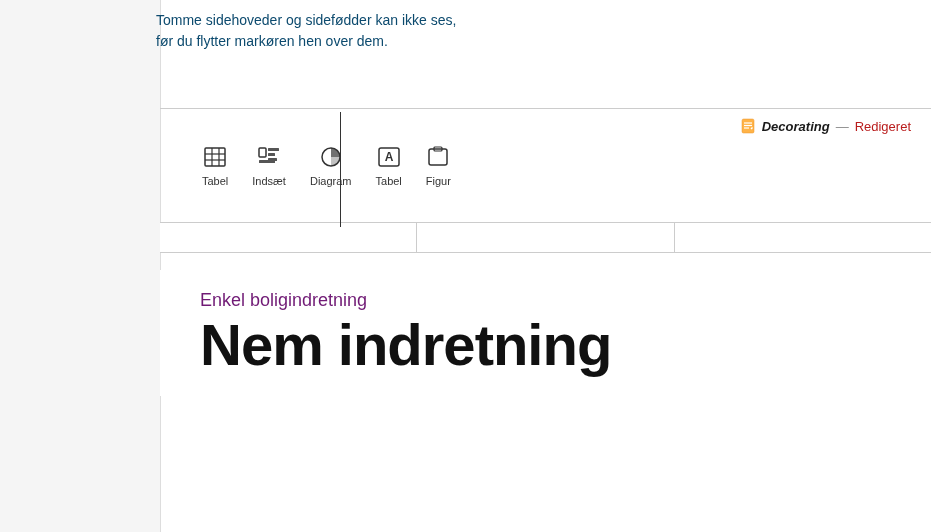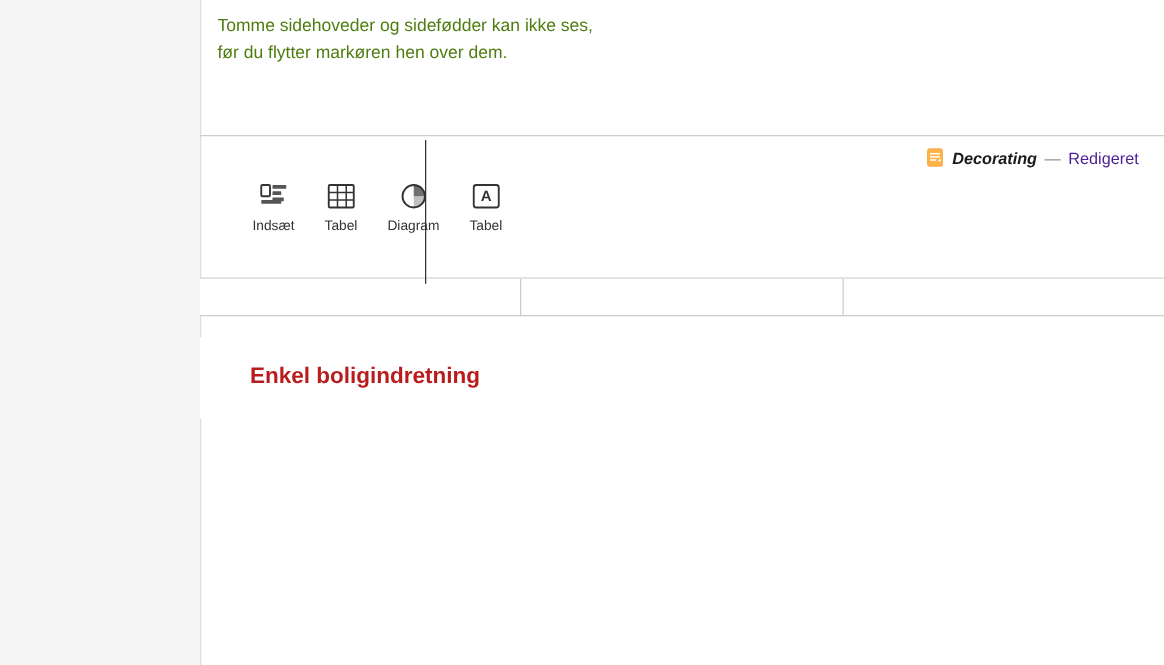--- a/index.html
+++ b/index.html
@@ -18,24 +18,24 @@
       background: #f5f5f5;
       display: flex;
       flex-direction: column;
       position: relative;
     }
 
     
     .tooltip-area {
       position: absolute;
       top: 10px;
-      left: 174px;
+      left: 156px;
       width: 320px;
       font-size: 14px;
-      color: #4d7c0f;
+      color: #0c4a6e;
       line-height: 1.5;
       z-index: 10;
     }
 
     
     .document-area {
       position: absolute;
       top: 0;
       left: 160px;
       right: 0;
@@ -89,21 +89,21 @@
       font-size: 13px;
       font-style: italic;
     }
 
     .doc-separator {
       color: #888;
       font-size: 13px;
     }
 
     .doc-status {
-      color: #4c1d95;
+      color: #b91c1c;
       font-size: 13px;
     }
 
     
     .toolbar-icons {
       position: absolute;
       top: 142px;
       left: 190px;
       display: flex;
       align-items: center;
@@ -166,22 +166,22 @@
       position: absolute;
       top: 270px;
       left: 160px;
       right: 0;
       padding: 20px 40px;
       background: white;
     }
 
     .subtitle-text {
       font-size: 18px;
-      font-weight: 700;
-      color: #b91c1c;
+      font-weight: 400;
+      color: #701a75;
       margin-bottom: 4px;
     }
 
     .main-title {
       font-size: 58px;
       font-weight: 900;
       color: #111;
       line-height: 1.05;
       letter-spacing: -1px;
     }
@@ -227,74 +227,84 @@
     <span class="doc-title">Decorating</span>
     <span class="doc-separator">—</span>
     <span class="doc-status">Redigeret</span>
   </div>
 
   <div class="toolbar-icons">
 
     <div class="toolbar-item">
       <span class="icon">
         <svg width="24" height="22" viewBox="0 0 24 22">
+          <rect x="2" y="2" width="20" height="18" rx="1" fill="none" stroke="#333" stroke-width="1.5"></rect>
+          <line x1="9" y1="2" x2="9" y2="20" stroke="#333" stroke-width="1.2"></line>
+          <line x1="16" y1="2" x2="16" y2="20" stroke="#333" stroke-width="1.2"></line>
+          <line x1="2" y1="8" x2="22" y2="8" stroke="#333" stroke-width="1.2"></line>
+          <line x1="2" y1="14" x2="22" y2="14" stroke="#333" stroke-width="1.2"></line>
+        </svg>
+      </span>
+      <span class="label">Tabel</span>
+    </div>
+
+    <div class="toolbar-item">
+      <span class="icon">
+        <svg width="24" height="22" viewBox="0 0 24 22">
           <rect x="2" y="2" width="7" height="9" rx="1" fill="none" stroke="#333" stroke-width="1.5"></rect>
           <rect x="11" y="2" width="11" height="3" rx="0.5" fill="#555"></rect>
           <rect x="11" y="7" width="7" height="3" rx="0.5" fill="#555"></rect>
           <rect x="11" y="12" width="9" height="3" rx="0.5" fill="#555"></rect>
           <rect x="2" y="14" width="16" height="3" rx="0.5" fill="#555"></rect>
         </svg>
       </span>
       <span class="label">Indsæt</span>
     </div>
 
     <div class="toolbar-item">
       <span class="icon">
         <svg width="24" height="22" viewBox="0 0 24 22">
-          <rect x="2" y="2" width="20" height="18" rx="1" fill="none" stroke="#333" stroke-width="1.5"></rect>
-          <line x1="9" y1="2" x2="9" y2="20" stroke="#333" stroke-width="1.2"></line>
-          <line x1="16" y1="2" x2="16" y2="20" stroke="#333" stroke-width="1.2"></line>
-          <line x1="2" y1="8" x2="22" y2="8" stroke="#333" stroke-width="1.2"></line>
-          <line x1="2" y1="14" x2="22" y2="14" stroke="#333" stroke-width="1.2"></line>
-        </svg>
-      </span>
-      <span class="label">Tabel</span>
-    </div>
-
-    <div class="toolbar-item">
-      <span class="icon">
-        <svg width="24" height="22" viewBox="0 0 24 22">
           <circle cx="12" cy="11" r="9" fill="none" stroke="#333" stroke-width="1.5"></circle>
           <path d="M12 11 L12 2 A9 9 0 0 1 21 11 Z" fill="#333" opacity="0.7"></path>
           <path d="M12 11 L21 11 A9 9 0 0 1 12 20 Z" fill="#333" opacity="0.3"></path>
         </svg>
       </span>
       <span class="label">Diagram</span>
     </div>
 
     <div class="toolbar-item">
       <span class="icon">
         <svg width="24" height="22" viewBox="0 0 24 22">
           <rect x="2" y="2" width="20" height="18" rx="2" fill="none" stroke="#333" stroke-width="1.5"></rect>
           <text x="12" y="15" font-size="12" font-weight="bold" text-anchor="middle" fill="#333">A</text>
         </svg>
       </span>
       <span class="label">Tabel</span>
     </div>
 
+    <div class="toolbar-item">
+      <span class="icon">
+        <svg width="24" height="22" viewBox="0 0 24 22">
+          <rect x="3" y="3" width="18" height="16" rx="2" fill="none" stroke="#333" stroke-width="1.5"></rect>
+          <rect x="8" y="1" width="8" height="4" rx="1" fill="none" stroke="#333" stroke-width="1.2"></rect>
+        </svg>
+      </span>
+      <span class="label">Figur</span>
+    </div>
 
 
 
   </div>
 
   <div class="table-separator"></div>
 
   <div class="table-row-area">
     <div class="table-cell"></div>
     <div class="table-cell"></div>
     <div class="table-cell"></div>
   </div>
 
   <div class="content-area">
     <div class="subtitle-text">Enkel boligindretning</div>
+    <div class="main-title">Nem indretning</div>
   </div>
 
 </div>
 
 </body></html>

